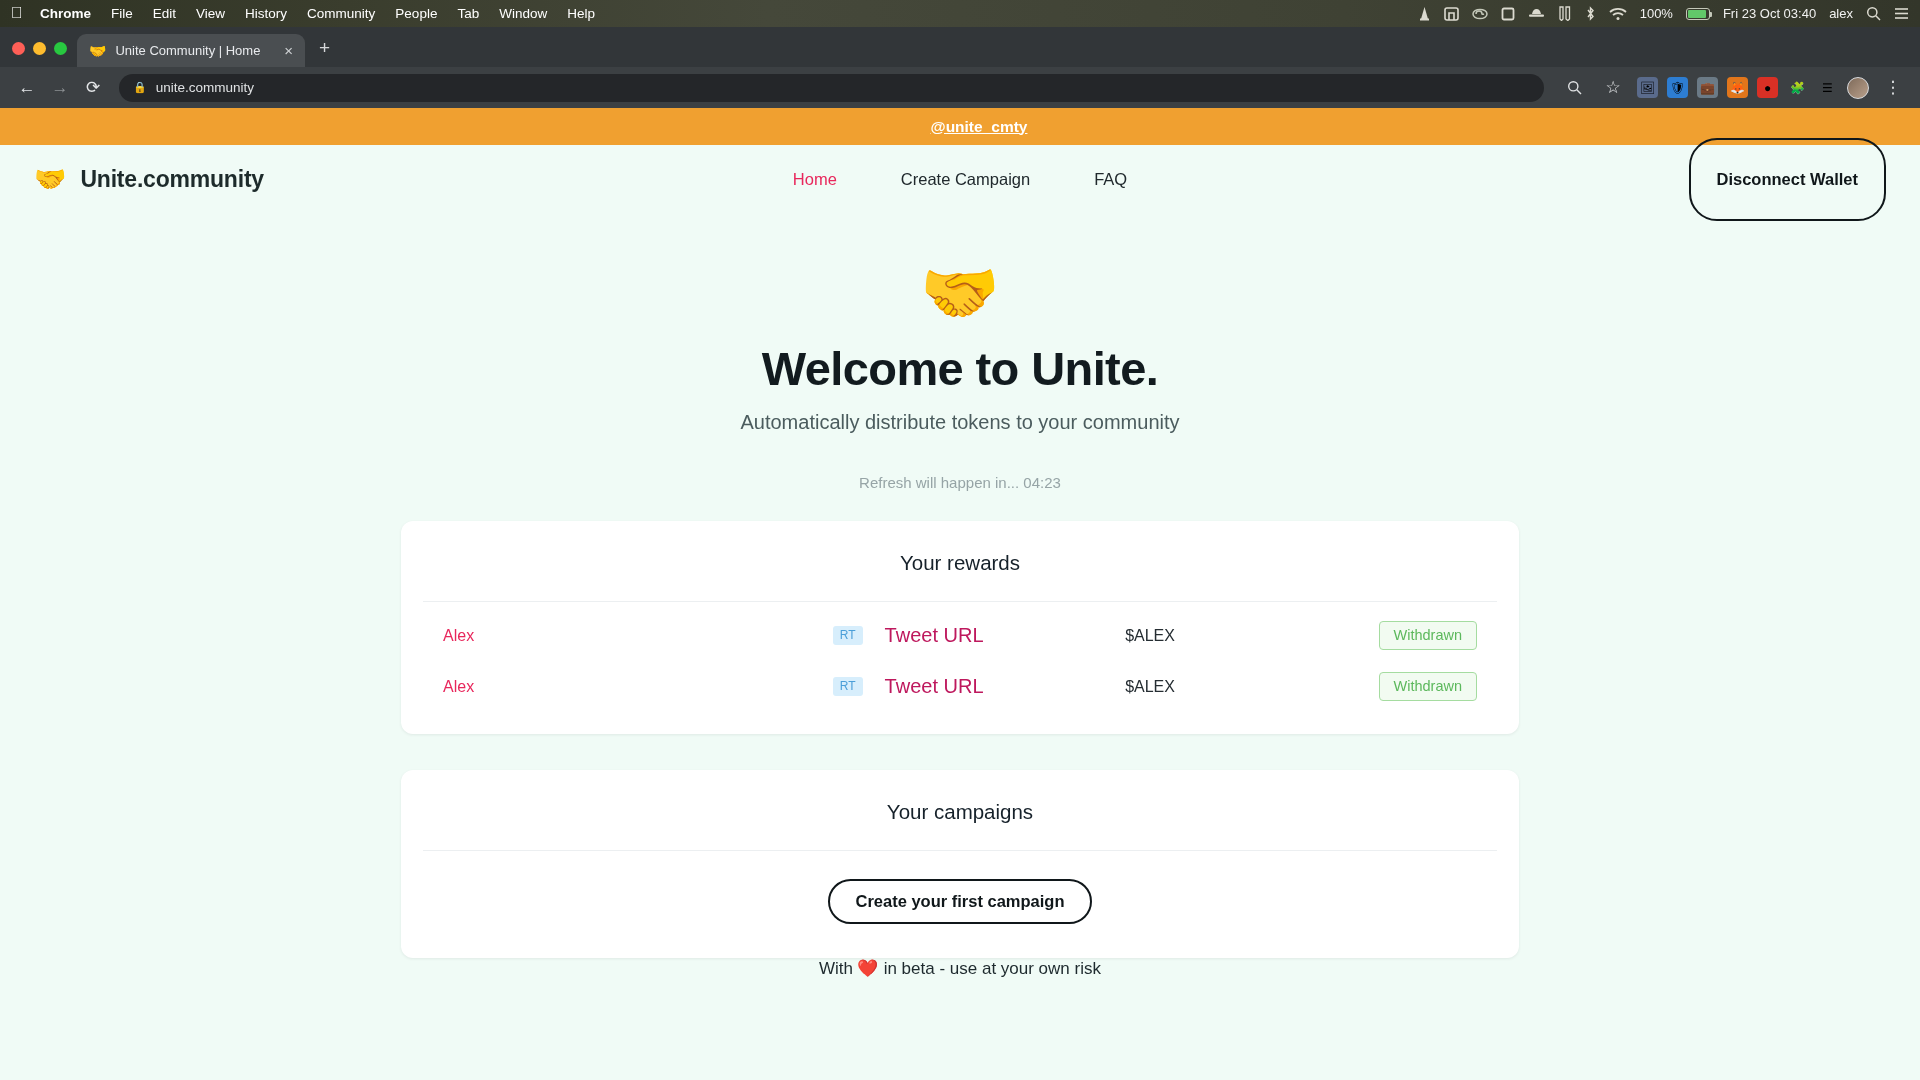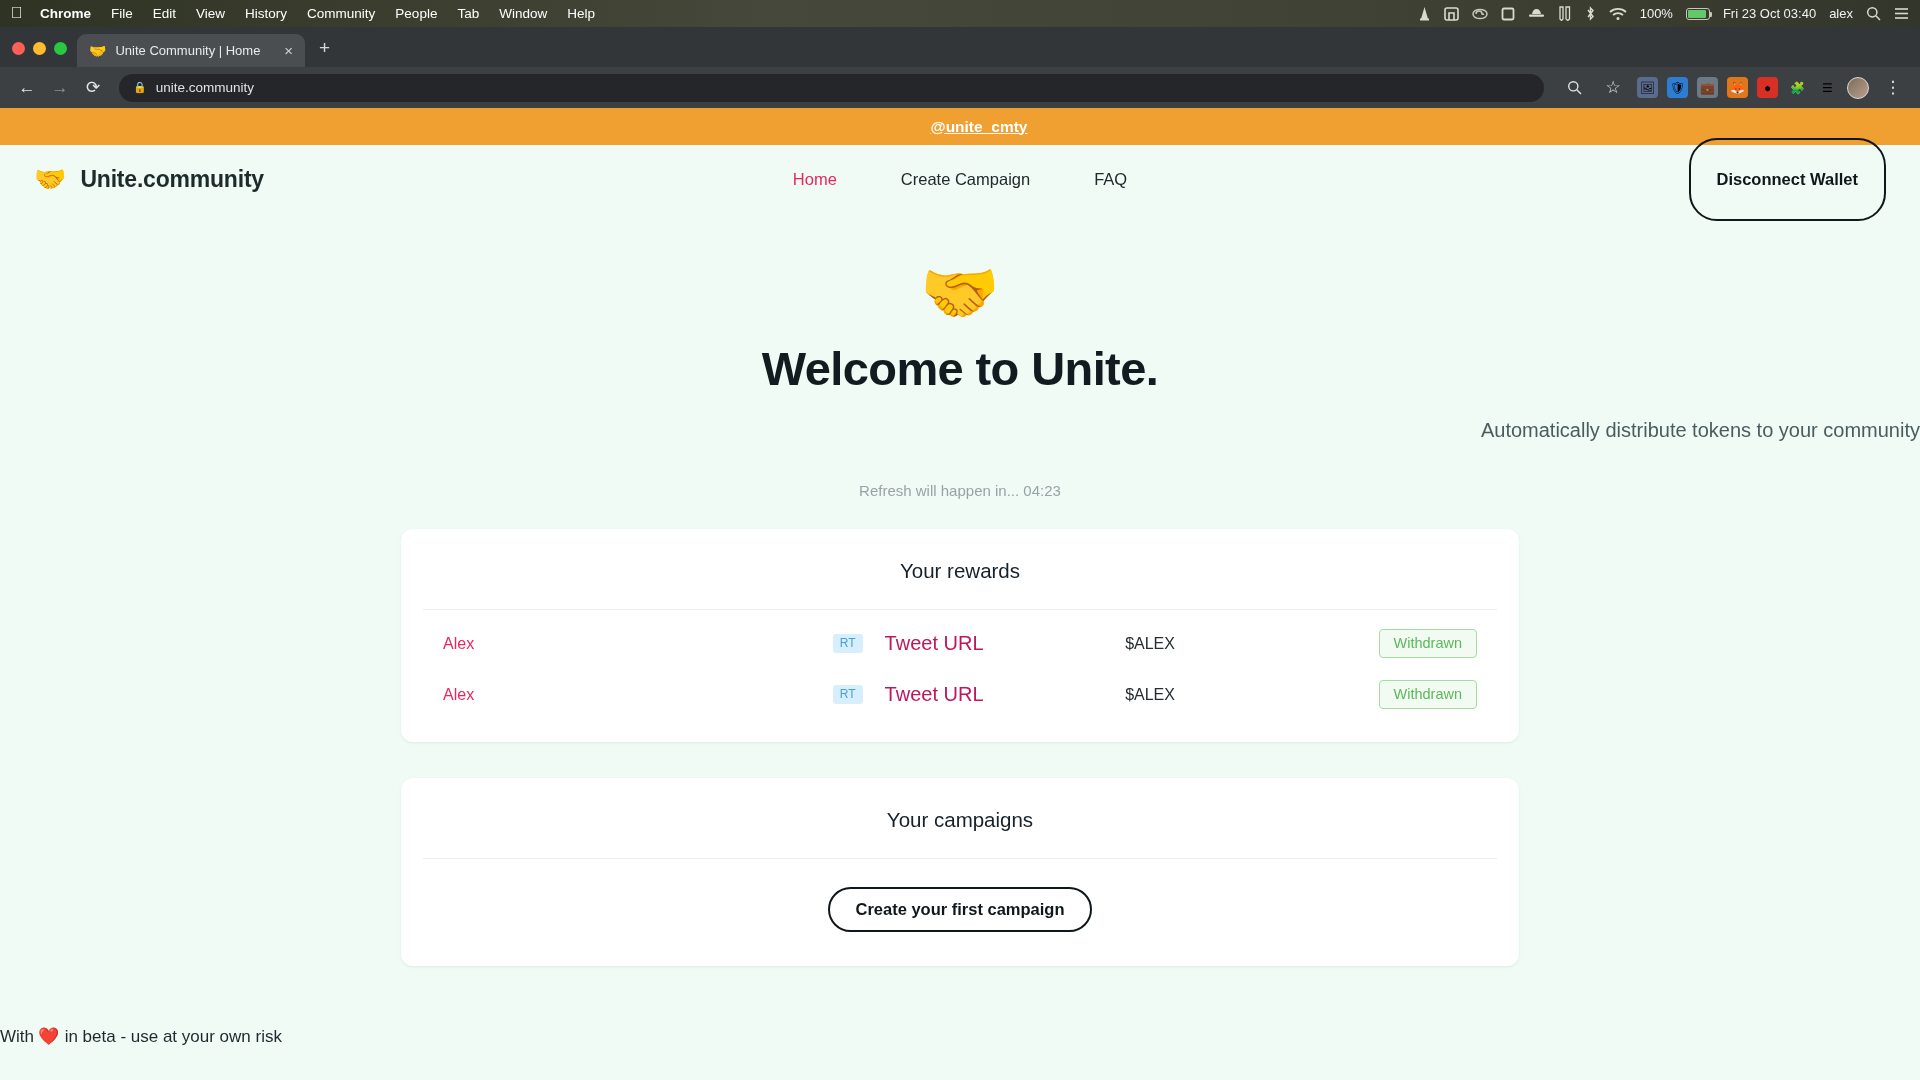--- a/index.html
+++ b/index.html
@@ -114,21 +114,21 @@
     font-size: 16.5px; font-weight: 700; padding: 30px 26px;
     font-family: "Liberation Sans", sans-serif; cursor: pointer;
   }
 
   .hero { text-align: center; padding-top: 48px; }
   .hero .hs { font-size: 64px; line-height: 1; }
   .hero h1 {
     font-size: 47px; font-weight: 700; color: #121b1f;
     letter-spacing: -0.6px; margin-top: 16px;
   }
-  .hero .sub { font-size: 20px; color: #4b5c5e; margin-top: 23px; font-weight: 400; text-align: right;}
+  .hero .sub { font-size: 20px; color: #4b5c5e; margin-top: 15px; font-weight: 400;}
   .refresh { font-size: 15px; color: #96a4a6; margin-top: 40px; }
 
   .card {
     width: 1118px; margin: 0 auto; background: #fff;
     border-radius: 12px; box-shadow: 0 1px 3px rgba(20,40,40,.08);
   }
   .card + .card { margin-top: 36px; }
   .card-title {
     text-align: center; font-size: 20.5px; color: #16212a; font-weight: 400;
     padding: 30px 0 26px;
@@ -153,21 +153,21 @@
     display: inline-block; line-height: 1.1;
   }
 
   .camp-body { padding: 10px 0 34px; text-align: center; }
   .camp-btn {
     border: 2px solid #10171a; border-radius: 26px; background: transparent;
     color: #10171a; font-size: 16.5px; font-weight: 700; padding: 11px 25px;
     font-family: "Liberation Sans", sans-serif; cursor: pointer; margin-top: 18px;
   }
 
-  .footer { text-align: left; font-size: 17px; color: #1e2a2e; margin-top: 60px; }
+  .footer { text-align: center; font-size: 17px; color: #1e2a2e; }
 </style>
 </head>
 <body>
 
 <div class="mac-menubar">
   <span class="apple"></span>
   <span class="mac-menu-item bold">Chrome</span>
   <span class="mac-menu-item">File</span>
   <span class="mac-menu-item">Edit</span>
   <span class="mac-menu-item">View</span>

